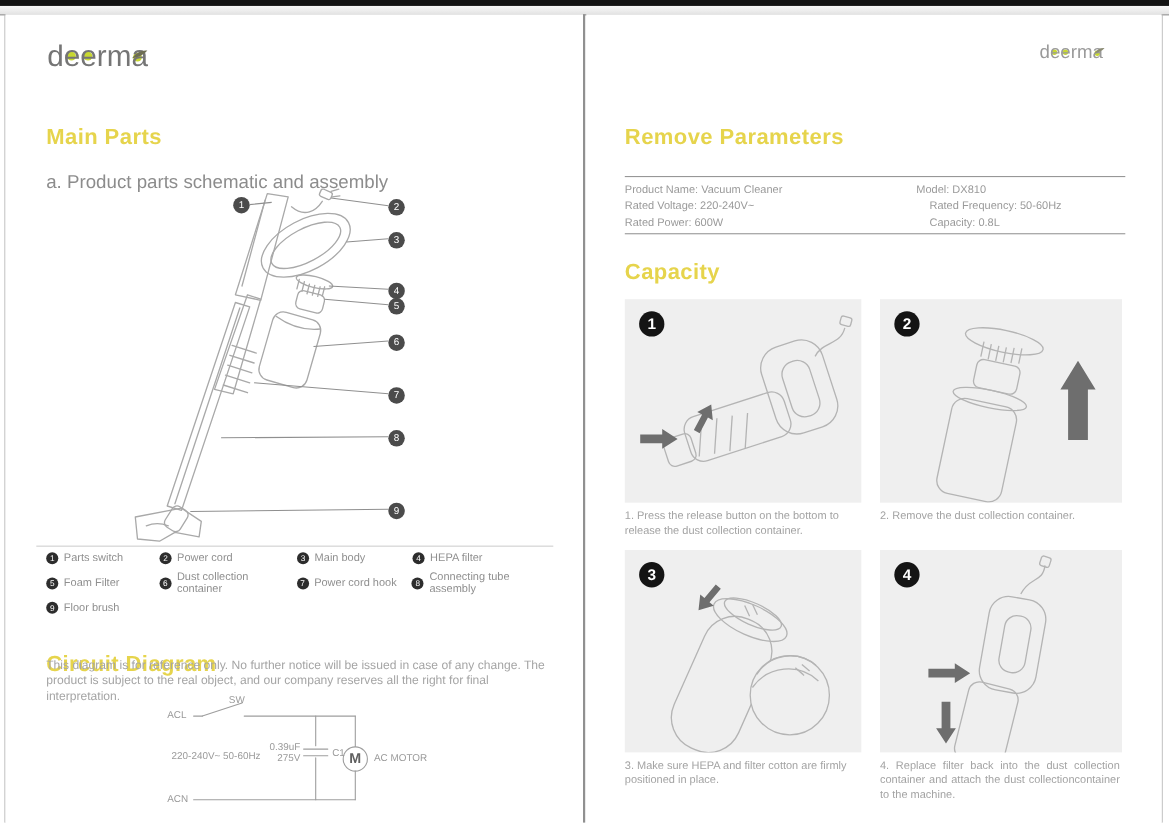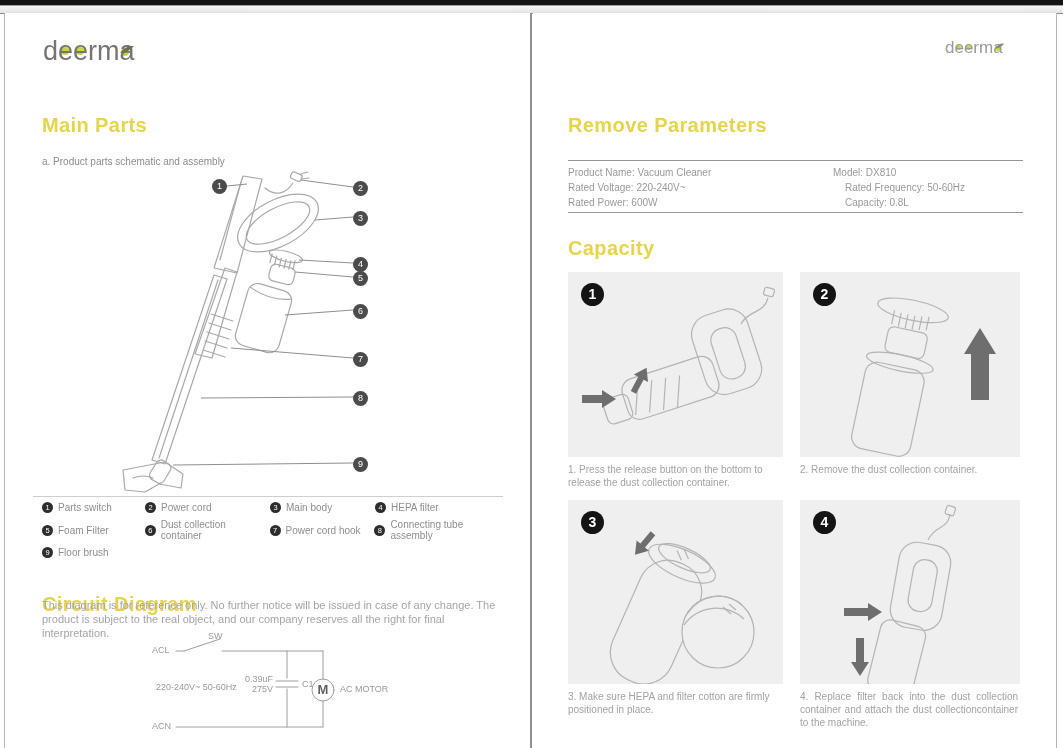--- a/index.html
+++ b/index.html
@@ -27,21 +27,21 @@
   .logo .dot{position:absolute;border-radius:50%;background:#c8d830;z-index:1;}
   .logo .leaf{position:absolute;z-index:3;}
   .logo-main{left:38px;top:25px;font-size:27px;}
   .logo-main .dot{width:8px;height:8px;}
   .logo-small{left:412px;top:26px;font-size:17px;}
   .logo-small .logo-text{color:#9a9a9a;}
   .logo-small .dot{width:5px;height:5px;}
 
   
   .h-yellow{position:absolute;font-size:20px;letter-spacing:.4px;color:#e6d44c;font-weight:700;}
-  .subtle{position:absolute;color:#8c8c8c;font-size:10px;}
+  .subtle{position:absolute;color:#8c8c8c;font-size:17px;}
   .rule{position:absolute;height:1px;background:#cfcfcf;}
   .rule.dark{background:#979797;}
 
   
   .parts-table{position:absolute;left:37px;top:489px;width:466px;font-size:10px;color:#8f8f8f;}
   .parts-row{display:flex;align-items:center;margin-bottom:6px;}
   .part{display:flex;align-items:center;gap:5px;}
   .parts-row .part:nth-child(1){width:103px;}
   .parts-row .part:nth-child(2){width:125px;}
   .parts-row .part:nth-child(3){width:105px;}

